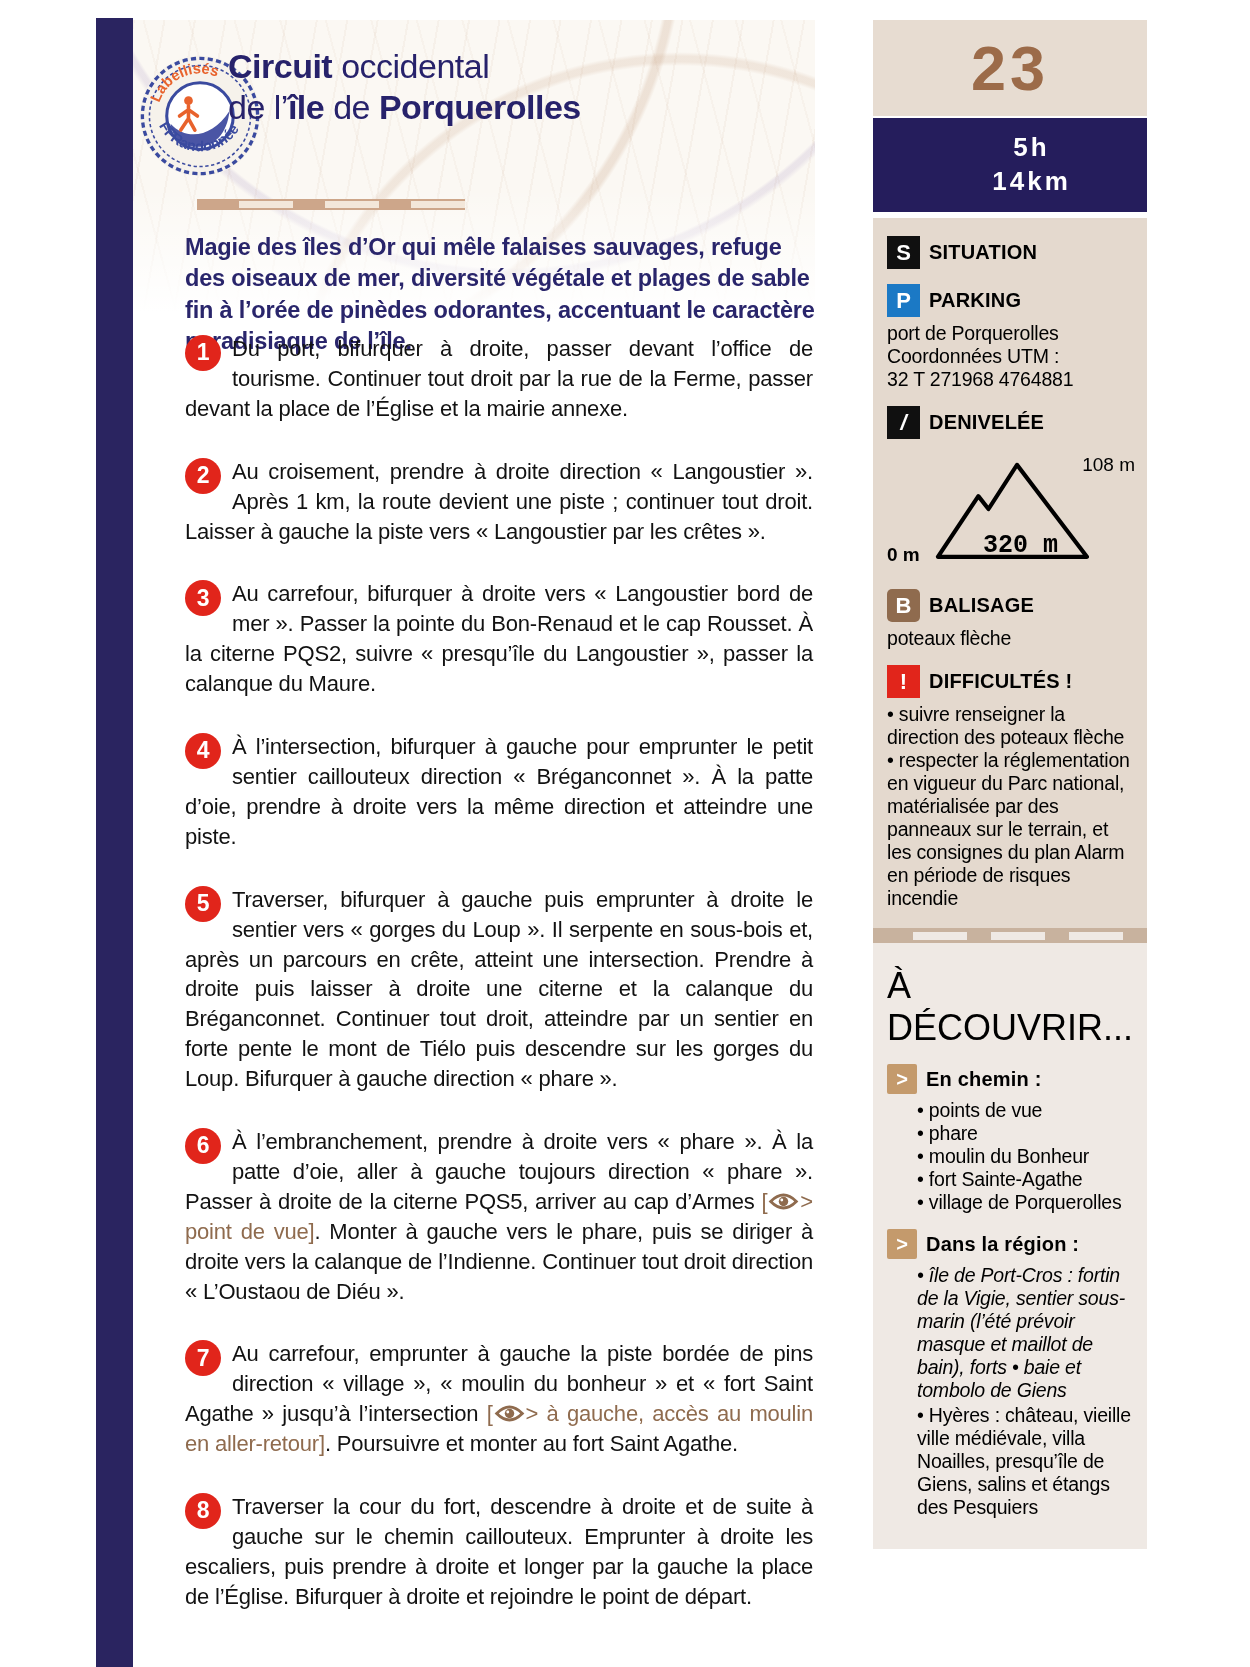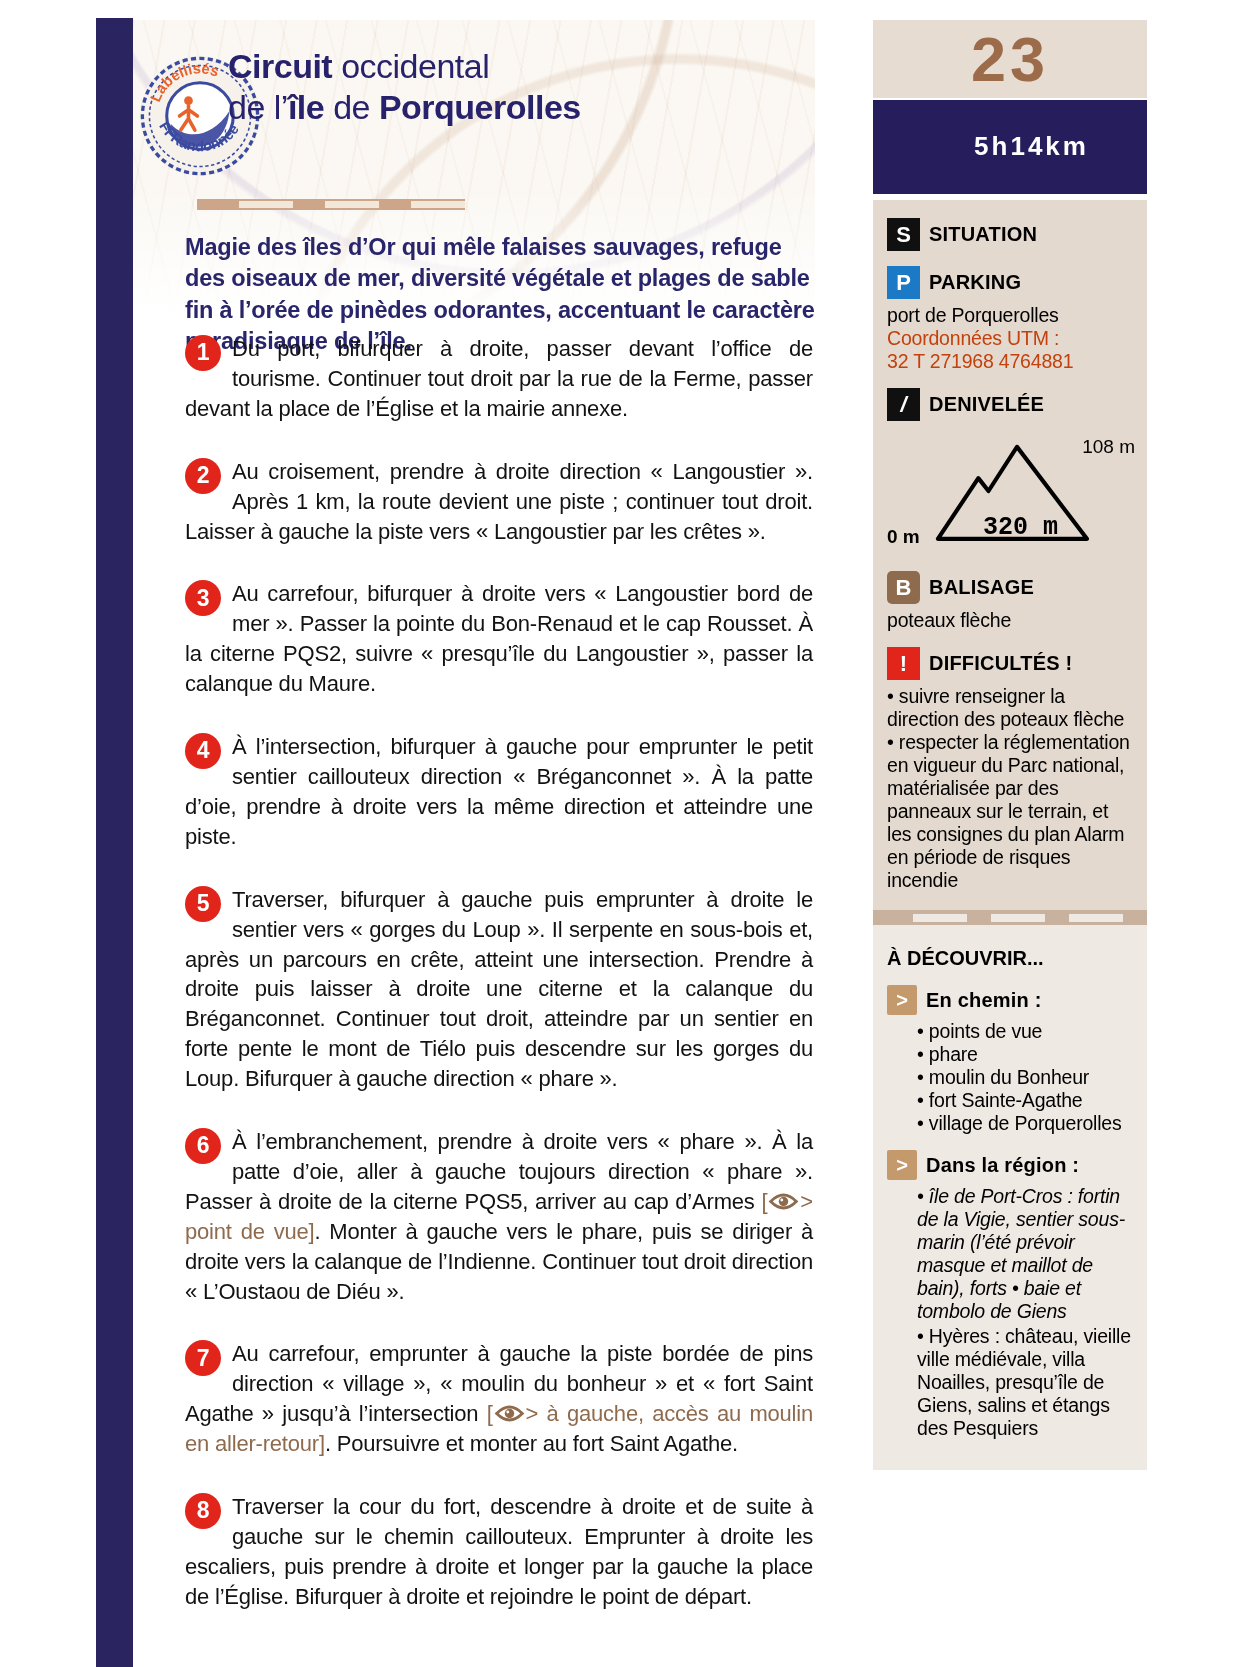--- a/index.html
+++ b/index.html
@@ -38,50 +38,50 @@
 
   
   .steps { position:absolute; left:185px; top:334px; width:628px; }
   .step { color:#121212; font-size:22px; line-height:1.36; letter-spacing:-0.2px; text-align:justify; margin-bottom:33px; }
   .step-num { float:left; width:36px; height:36px; margin:1px 11px 2px 0; border-radius:50%; background:#E1251B; color:#fff; font-weight:800; font-size:23px; display:flex; align-items:center; justify-content:center; }
   .note { color:#8F6B4E; }
   .eye { display:inline-block; width:31px; height:19px; vertical-align:-2px; margin:0 1px; }
 
   
   .sidebar { position:absolute; left:873px; top:20px; width:274px; }
-  .num-box { height:78px; background:#E7DCD1; display:flex; align-items:center; justify-content:center; color:#9C6B49; font-size:63px; font-weight:800; letter-spacing:4px; }
-  .time-box { margin-top:2px; height:94px; background:#251D5C; color:#fff; display:flex; flex-direction:row; align-items:center; justify-content:center; font-weight:700; font-size:26px; letter-spacing:3px; line-height:1.3;padding-left:43px; }
+  .num-box { height:96px; background:#E7DCD1; display:flex; align-items:center; justify-content:center; color:#9C6B49; font-size:63px; font-weight:800; letter-spacing:4px; }
+  .time-box { margin-top:2px; height:94px; background:#251D5C; color:#fff; display:flex; flex-direction:column; align-items:center; justify-content:center; font-weight:700; font-size:26px; letter-spacing:3px; line-height:1.3;padding-left:43px; }
   .info-box { margin-top:6px; background:#E4D9CE; padding:16px 14px 18px; }
   .sec-head { display:flex; align-items:center; gap:9px; margin:15px 0 5px; }
   .sec-head.first { margin-top:2px; }
   .sq-icon { width:33px; height:33px; flex:0 0 33px; display:flex; align-items:center; justify-content:center; color:#fff; font-weight:800; font-size:22px; }
   .icon-s { background:#101010; }
   .icon-p { background:#1B79C5; }
   .icon-slash { background:#101010; font-style:italic; }
   .icon-b { background:#8F6B4E; border-radius:5px; }
   .icon-excl { background:#E1251B; }
   .icon-gt { background:#C49A6C; border-radius:2px; }
   .sec-label { font-weight:800; font-size:20px; color:#000; letter-spacing:0.2px; }
   .sec-text { font-size:19.5px; line-height:1.18; color:#000; letter-spacing:-0.2px; }
-  .blue-text { color:#c2410c; }
+  .blue-text { color:#000000; }
 
   
   .mountain { position:relative; height:130px; margin-top:2px; }
   .mountain svg { position:absolute; left:38px; top:4px; width:184px; height:122px; }
   .mt-max { position:absolute; right:-2px; top:10px; font-weight:400; font-size:19px; }
   .mt-min { position:absolute; left:0; bottom:8px; font-weight:800; font-size:19px; }
   .mt-cumul { position:absolute; left:96px; bottom:14px; font-weight:800; font-size:25px;font-family:Liberation Mono, monospace; }
 
   
   .divider { height:15px; background:#C8B29E; position:relative; }
   .divider i { position:absolute; top:3.5px; height:8px; width:54px; background:#EFE9E4; }
   .divider i:nth-child(1){ left:40px; } .divider i:nth-child(2){ left:118px; } .divider i:nth-child(3){ left:196px; }
 
   .discover-box { background:#EFE9E4; padding:22px 14px 30px; }
-  .discover-title { font-weight:700; font-size:20px; color:#000; letter-spacing:0px; margin-bottom:8px; }
+  .discover-title { font-weight:400; font-size:36px; color:#000; letter-spacing:0px; margin-bottom:8px; }
   .discover-box .sq-icon { width:30px; height:30px; flex:0 0 30px; font-size:20px; }
   .list-line { font-size:19.5px; line-height:1.18; letter-spacing:-0.2px; color:#000;margin-left:30px; }
   .para { margin-bottom:2px;font-style:italic; }
 </style>
 </head>
 <body>
 
 <div class="page">
 
   <div class="navy-bar"></div>

